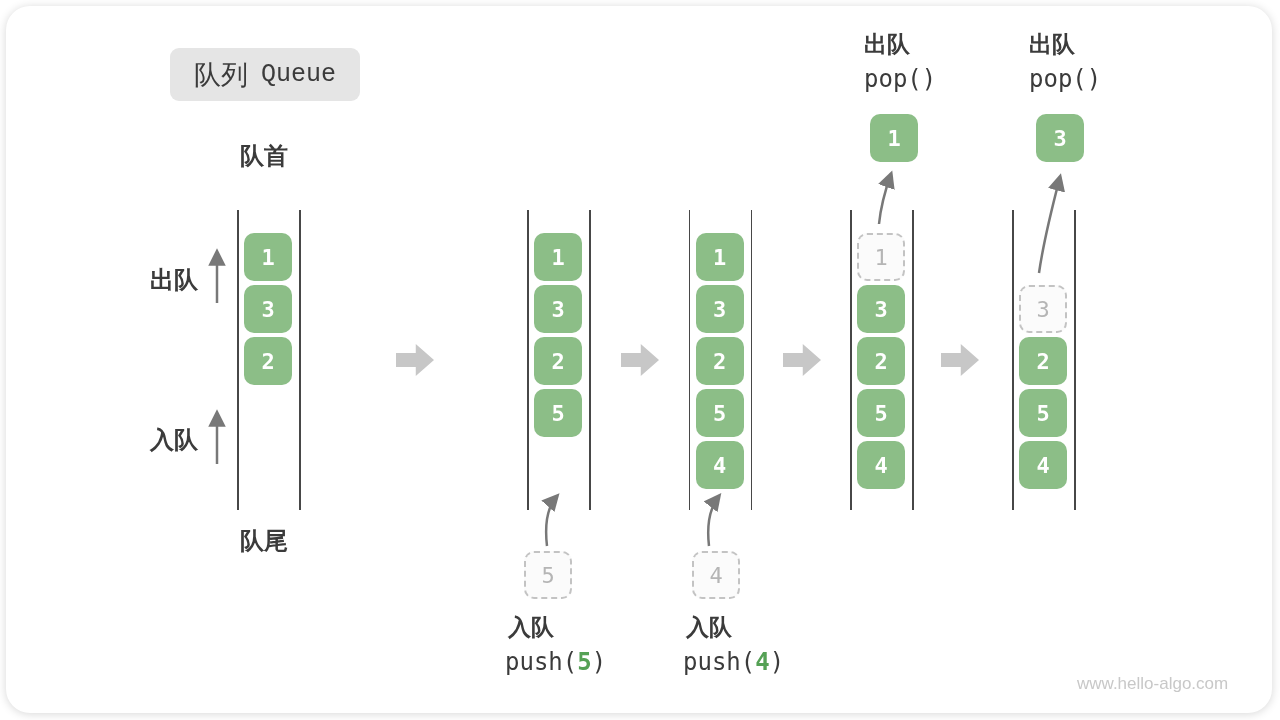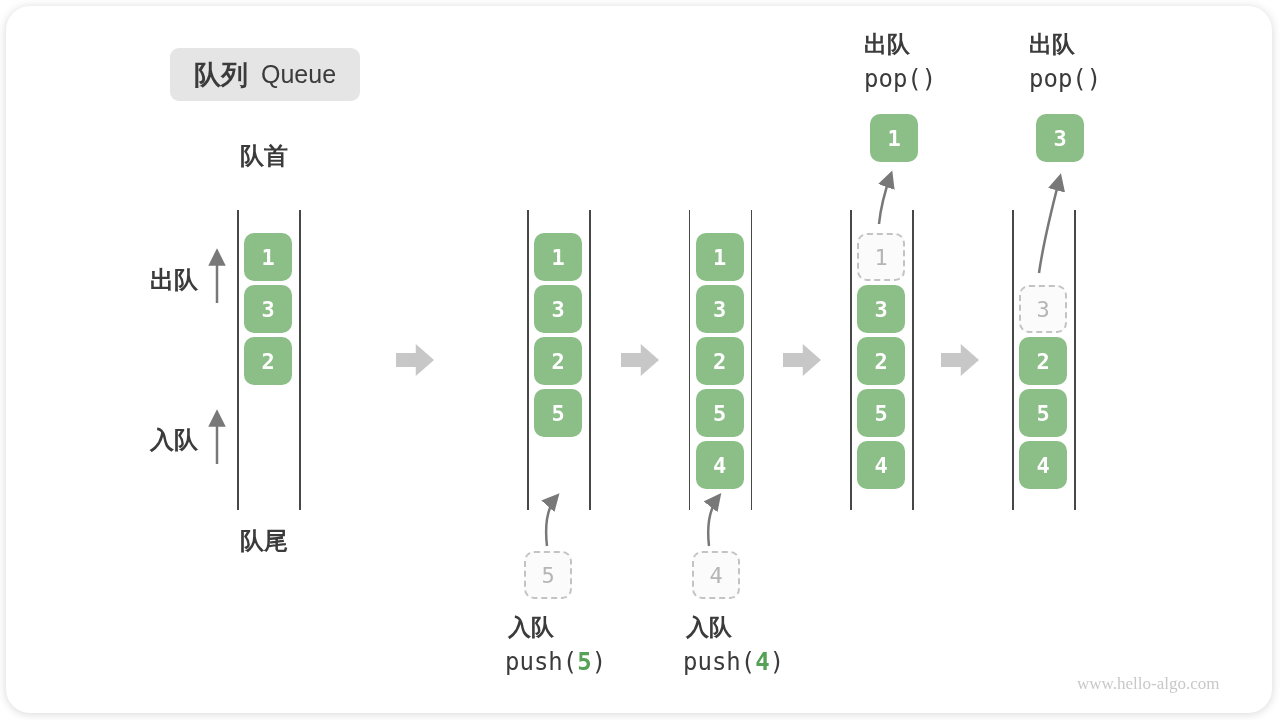--- a/index.html
+++ b/index.html
@@ -12,22 +12,22 @@
     background:#ffffff;border-radius:24px;
     box-shadow:0 1px 10px rgba(0,0,0,0.16);
   }
   .layer{position:absolute;left:0;top:0;width:1280px;height:720px;}
 
   .title-box{
     position:absolute;left:170px;top:48px;height:53px;
     display:inline-flex;align-items:center;gap:13px;padding:0 24px;
     background:var(--title-bg);border-radius:9px;
   }
-  .title-zh{font-weight:700;font-size:27px;color:var(--ink);}
-  .title-en{font-family:Liberation Sans, sans-serif;font-size:25px;color:var(--ink);}
+  .title-zh{font-weight:400;font-size:27px;color:var(--ink);}
+  .title-en{font-family:Liberation Mono, monospace;font-size:25px;color:var(--ink);}
 
   .side-label{position:absolute;font-weight:700;font-size:24px;color:var(--ink);}
   .lbl-front{left:240px;top:140px;}
   .lbl-rear{left:240px;top:525px;}
   .lbl-dequeue{left:150px;top:264px;}
   .lbl-enqueue{left:150px;top:424px;}
 
   .chan-line{position:absolute;width:1.5px;background:var(--line);}
 
   .cell{
@@ -49,21 +49,21 @@
   .op-label{position:absolute;}
   .op-zh{font-weight:700;font-size:23px;color:var(--ink);line-height:1;}
   .op-code{font-family:"DejaVu Sans Mono",monospace;font-size:24px;color:var(--ink);line-height:1;margin-top:11px;}
   .op-code .arg{color:var(--green-arg);font-weight:700;}
 
   svg.arrows{position:absolute;left:0;top:0;width:1280px;height:720px;pointer-events:none;}
   svg.arrows path.thin{fill:none;stroke:var(--arrow-thin);stroke-width:2.5px;}
 
   .watermark{
     position:absolute;left:1077px;top:674px;
-    font-family:Liberation Serif, serif;font-size:17px;color:var(--watermark);
+    font-family:Liberation Sans, sans-serif;font-size:17px;color:var(--watermark);
   }
 </style>
 </head>
 <body>
 
 <div class="card"></div>
 
 <div class="layer">
 
   <div class="title-box">

